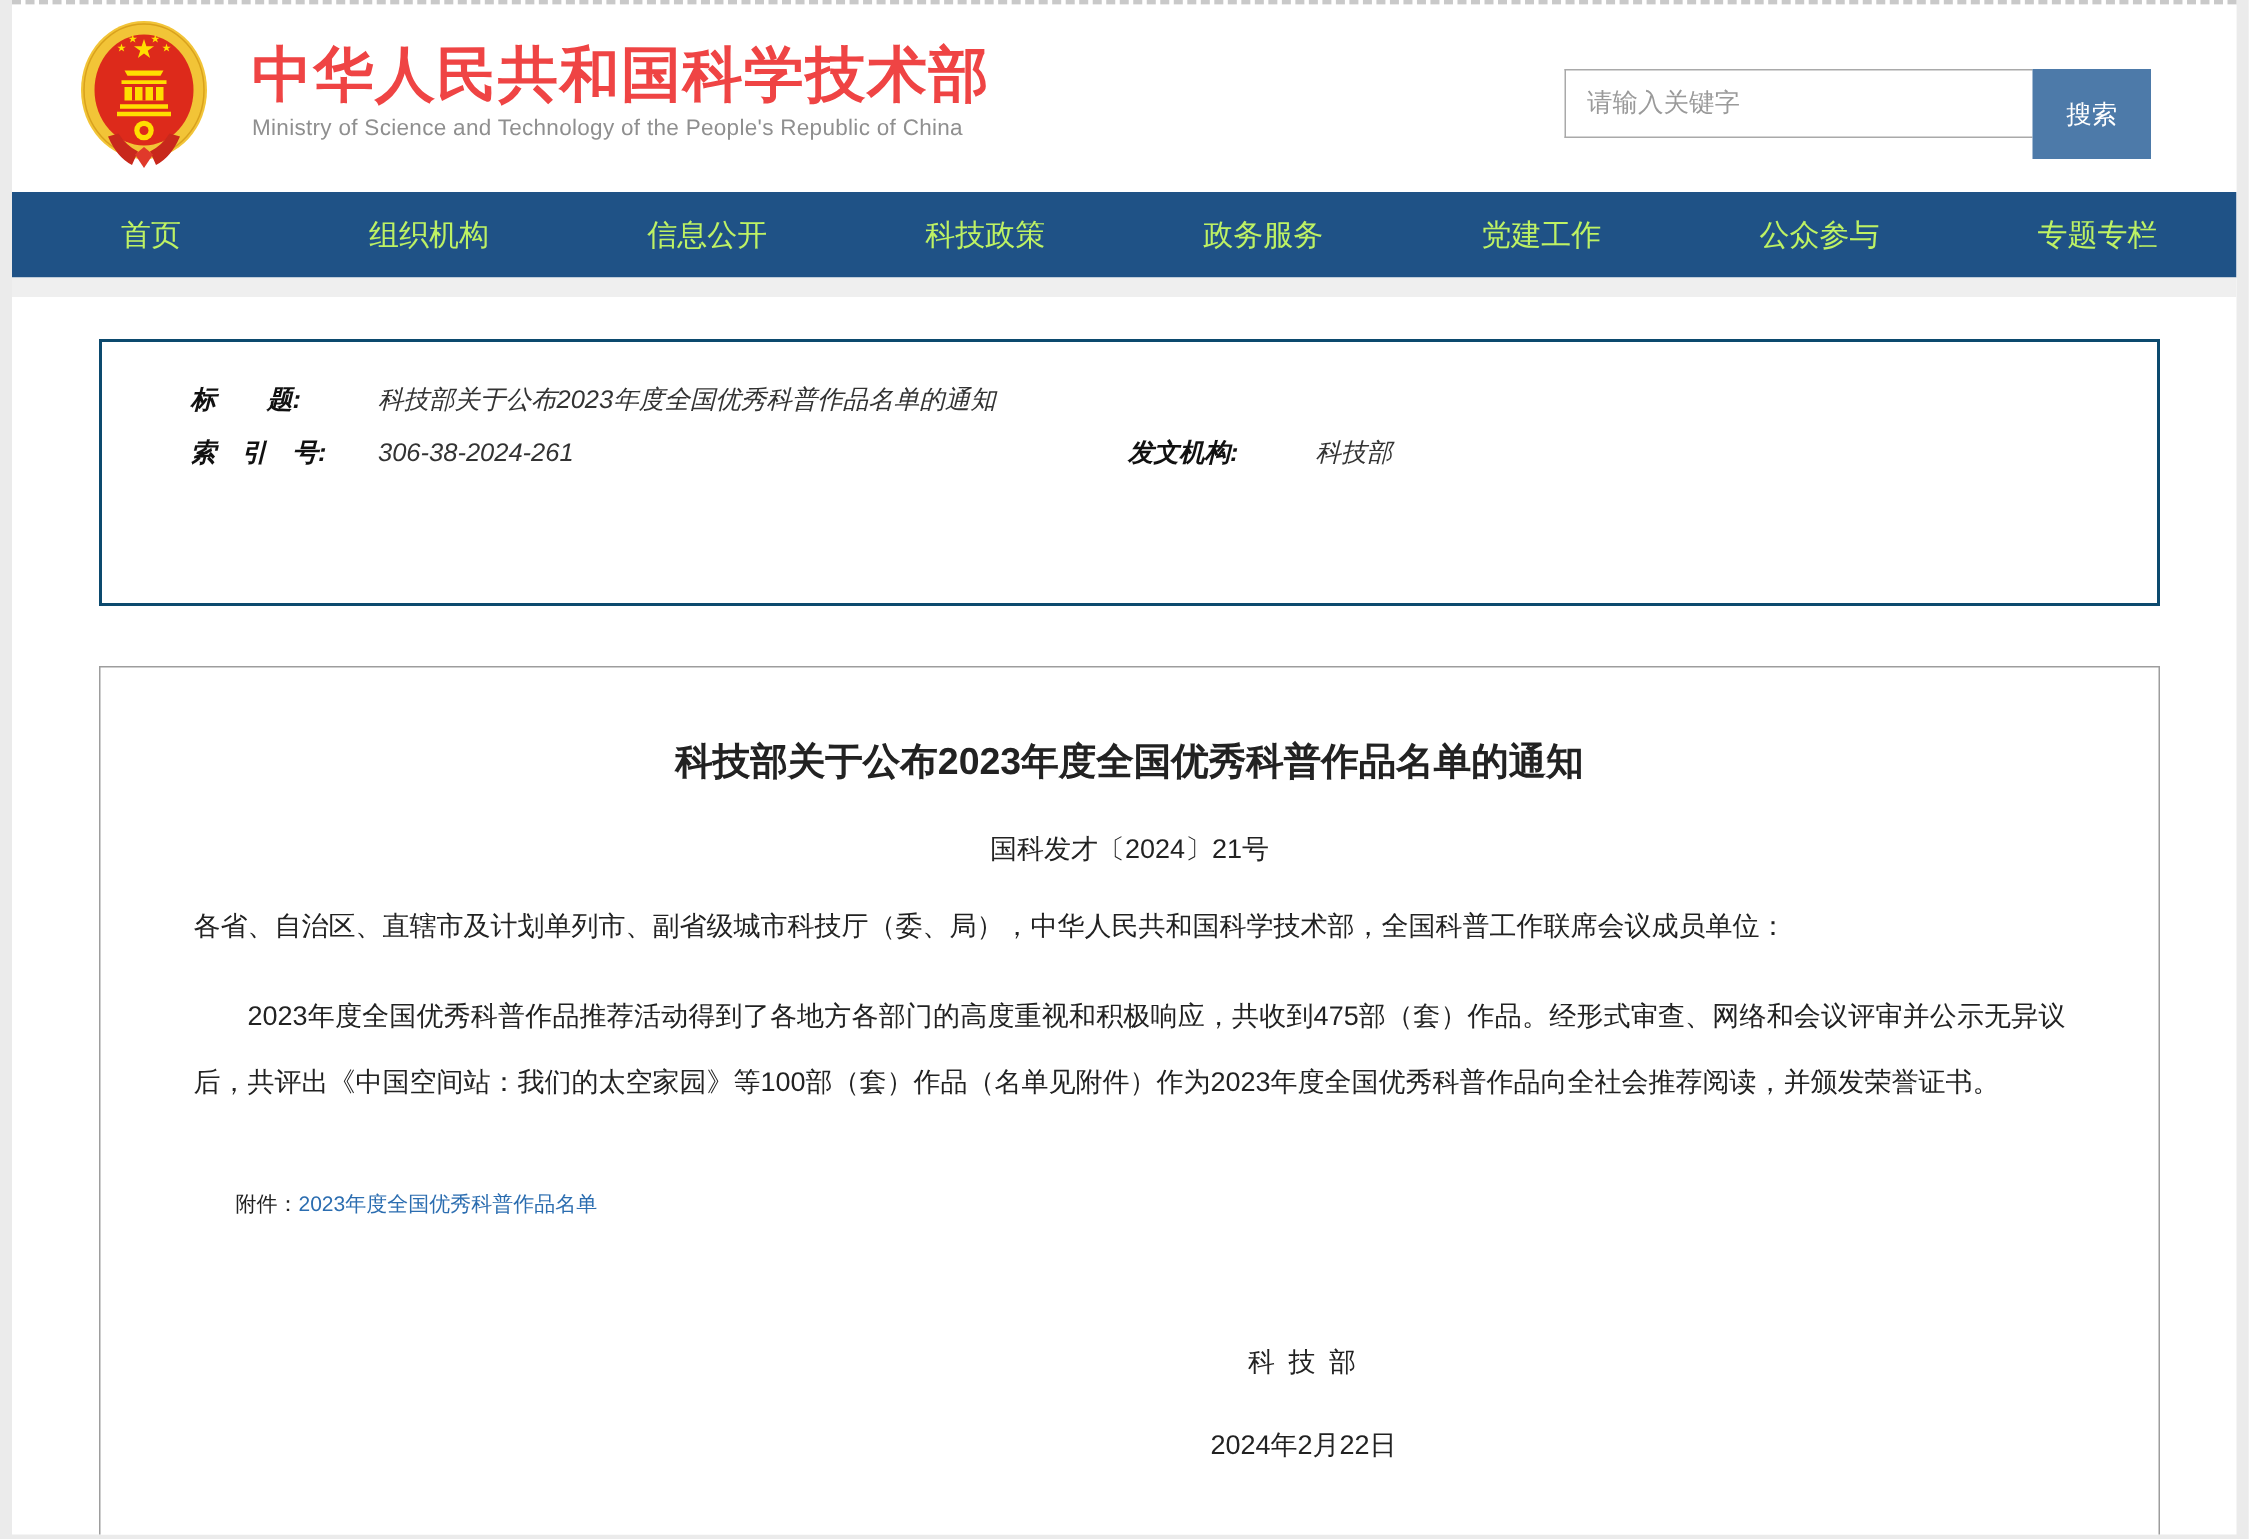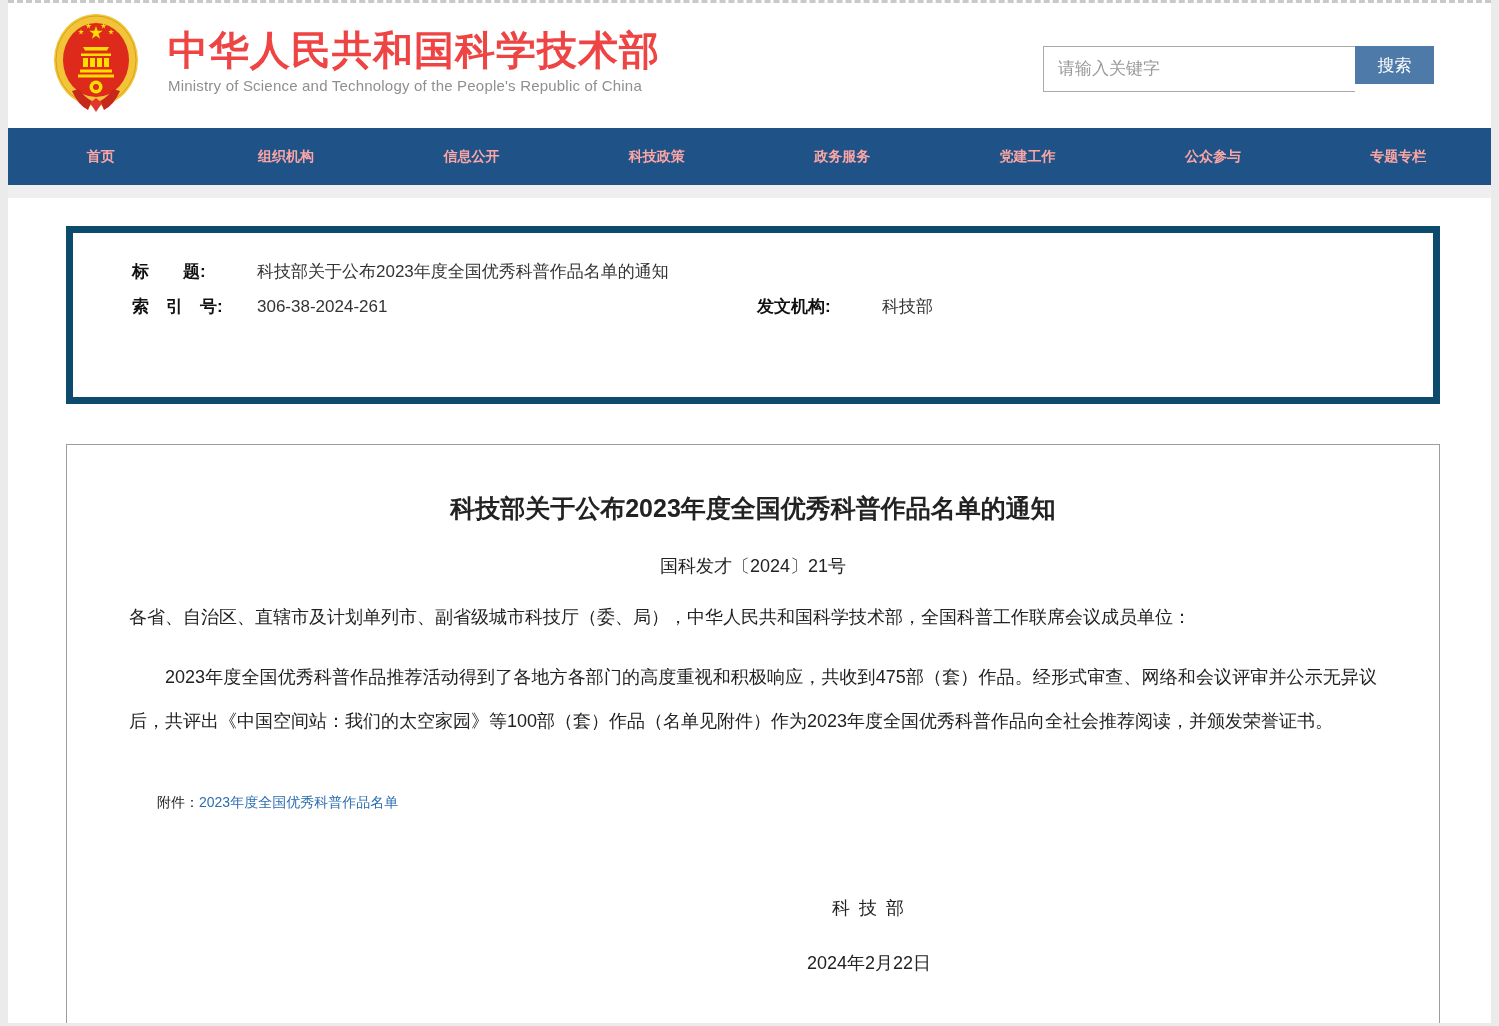--- a/index.html
+++ b/index.html
@@ -14,32 +14,32 @@
   .brand { position:absolute; left:44px; top:10px; display:flex; align-items:flex-start; cursor:pointer; }
   .emblem { display:block; width:88px; height:100px; margin-right:28px; }
   .brand-text { padding-top:14px; }
   .site-name { font-size:40px; font-weight:bold; color:#ef4444; letter-spacing:1px; line-height:46px; }
   .site-name-en { font-size:15px; color:#8f8f8f; margin-top:4px; letter-spacing:.2px; }
   .search-bar { position:absolute; top:43px; right:57px; display:flex; }
   .search-input { width:312px; height:46px; border:1px solid #a9a9a9; border-right:none;
                   padding:0 14px; font-size:17px; color:#333; outline:none;
                   font-family:"Liberation Sans","DejaVu Sans",sans-serif; }
   .search-input::placeholder { color:#9a9a9a; }
-  .search-btn { width:79px; height:38px; border:none; background:#4d7aa9; color:#fff;
+  .search-btn { width:79px; height:60px; border:none; background:#4d7aa9; color:#fff;
                 font-size:17px; cursor:pointer; font-family:"Liberation Sans","DejaVu Sans",sans-serif; }
 
   
   .main-nav { height:57px; background:#1f5286; display:flex; align-items:stretch; }
   .nav-item { flex:1; display:flex; align-items:center; justify-content:center;
-              color:#fca5a5; font-size:14px; text-decoration:none; cursor:pointer;font-weight:bold; }
+              color:#bef264; font-size:20px; text-decoration:none; cursor:pointer; }
   .nav-gap { height:13px; background:#efefef; }
 
   
   .meta-box { width:1374px; margin:28px 0 0 58px; height:178px;
-              border:7px solid #0c4a6e; padding:21px 0 0 59px; background:#fff; }
+              border:2px solid #0c4a6e; padding:21px 0 0 59px; background:#fff;font-style:italic; }
   .meta-row { display:flex; line-height:35px; font-size:17px; }
   .meta-cell { white-space:nowrap; }
   .meta-cell.left { width:625px; }
   .meta-label { display:inline-block; width:125px; font-weight:bold; color:#111; }
   .meta-value { color:#333; }
 
   
   .doc-box { width:1374px; margin:40px 0 0 58px; height:660px;
              border:1px solid #9d9d9d; padding:0 62px; background:#fff; }
   .doc-title { margin-top:48px; text-align:center; font-size:25px; font-weight:bold; color:#222; line-height:31px; }

